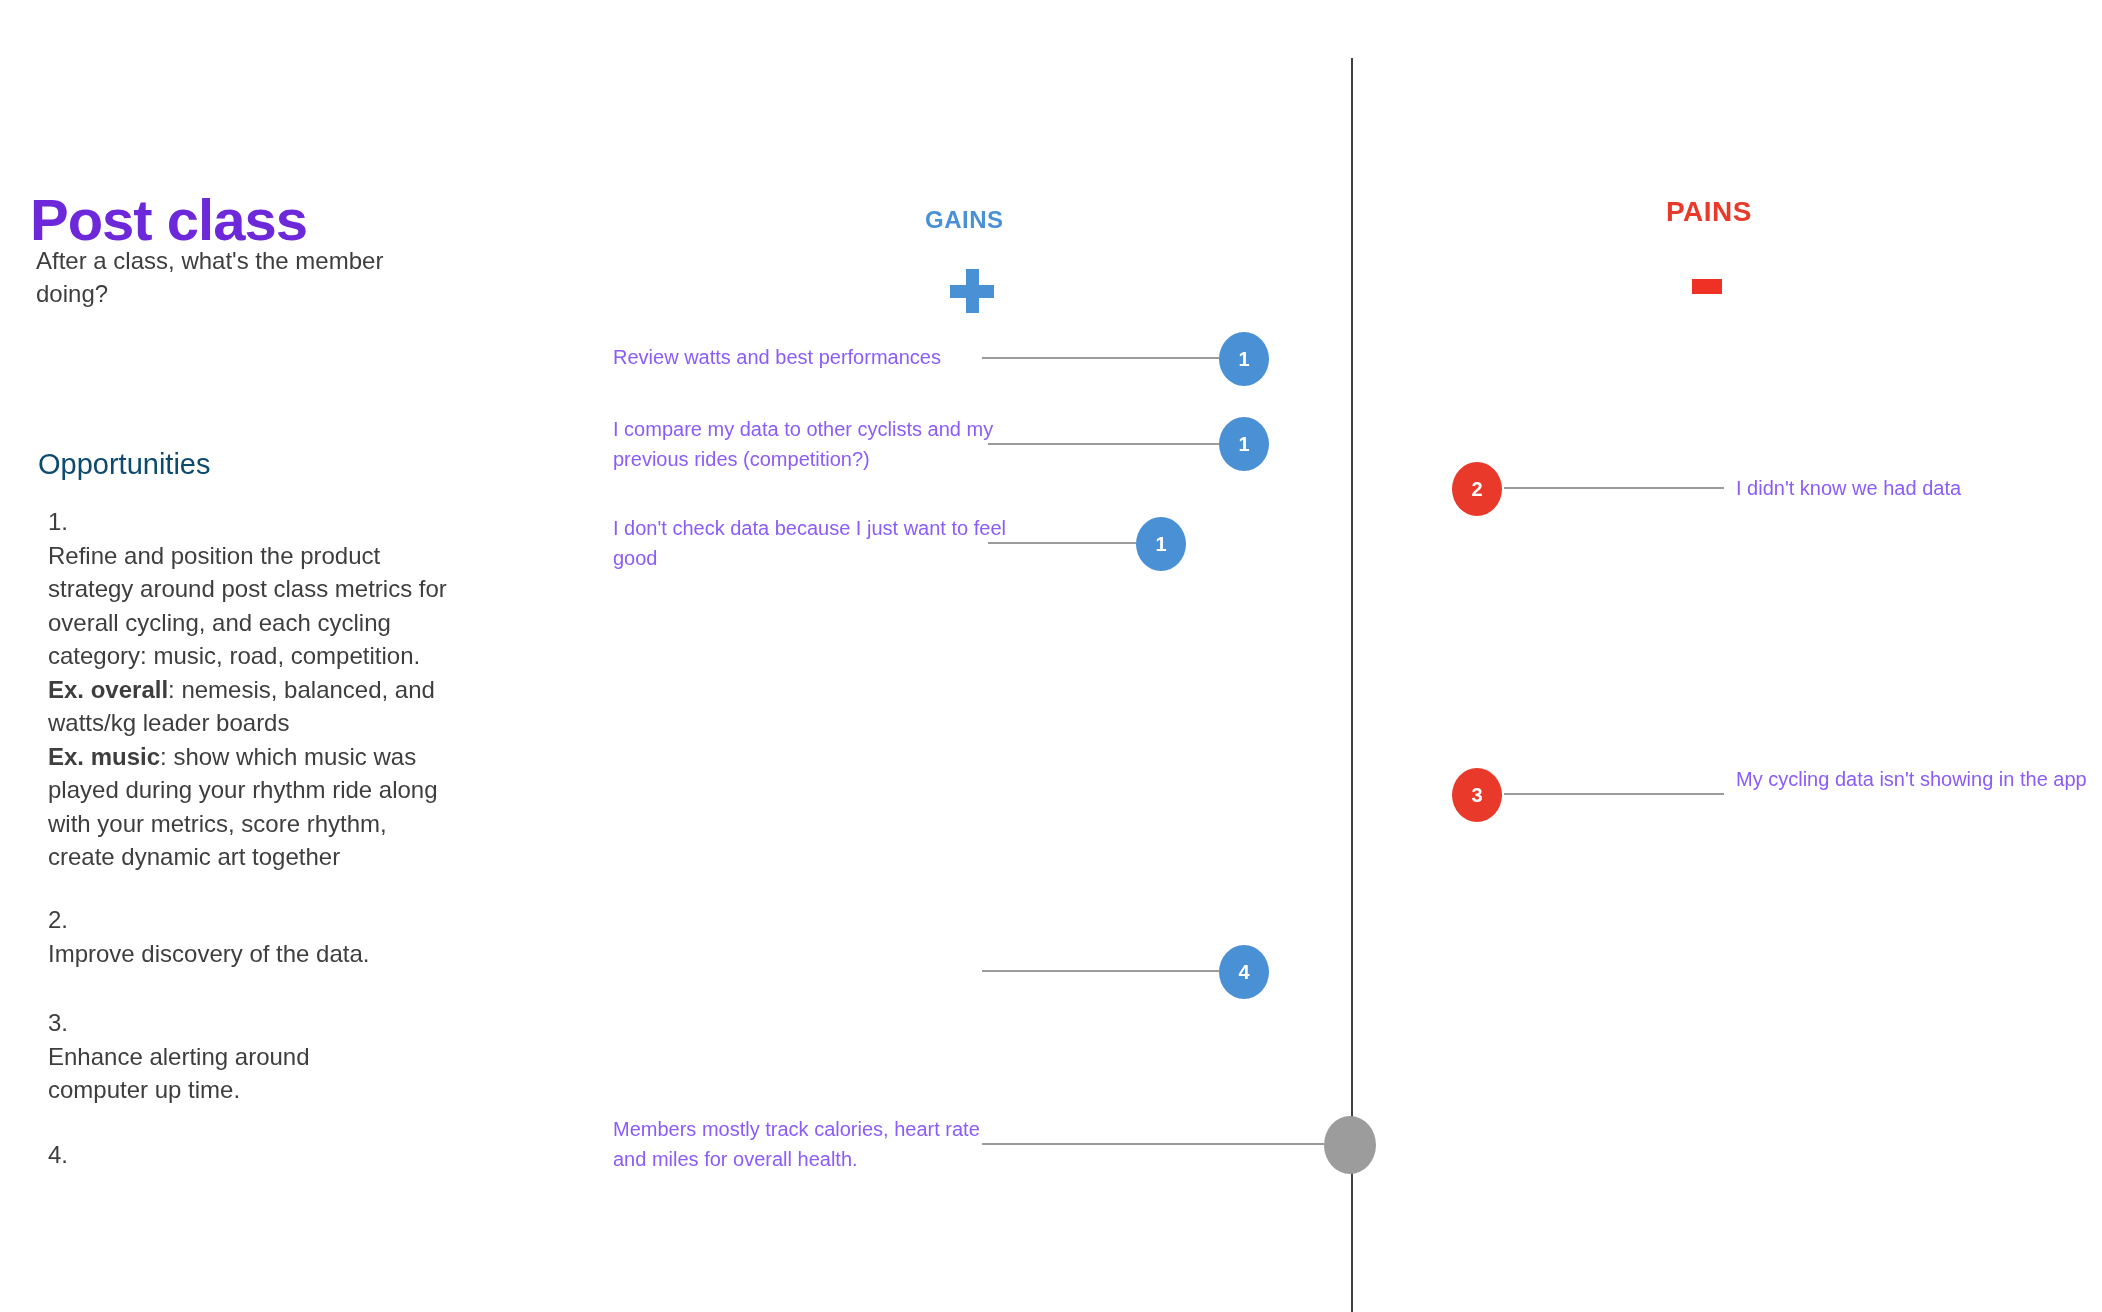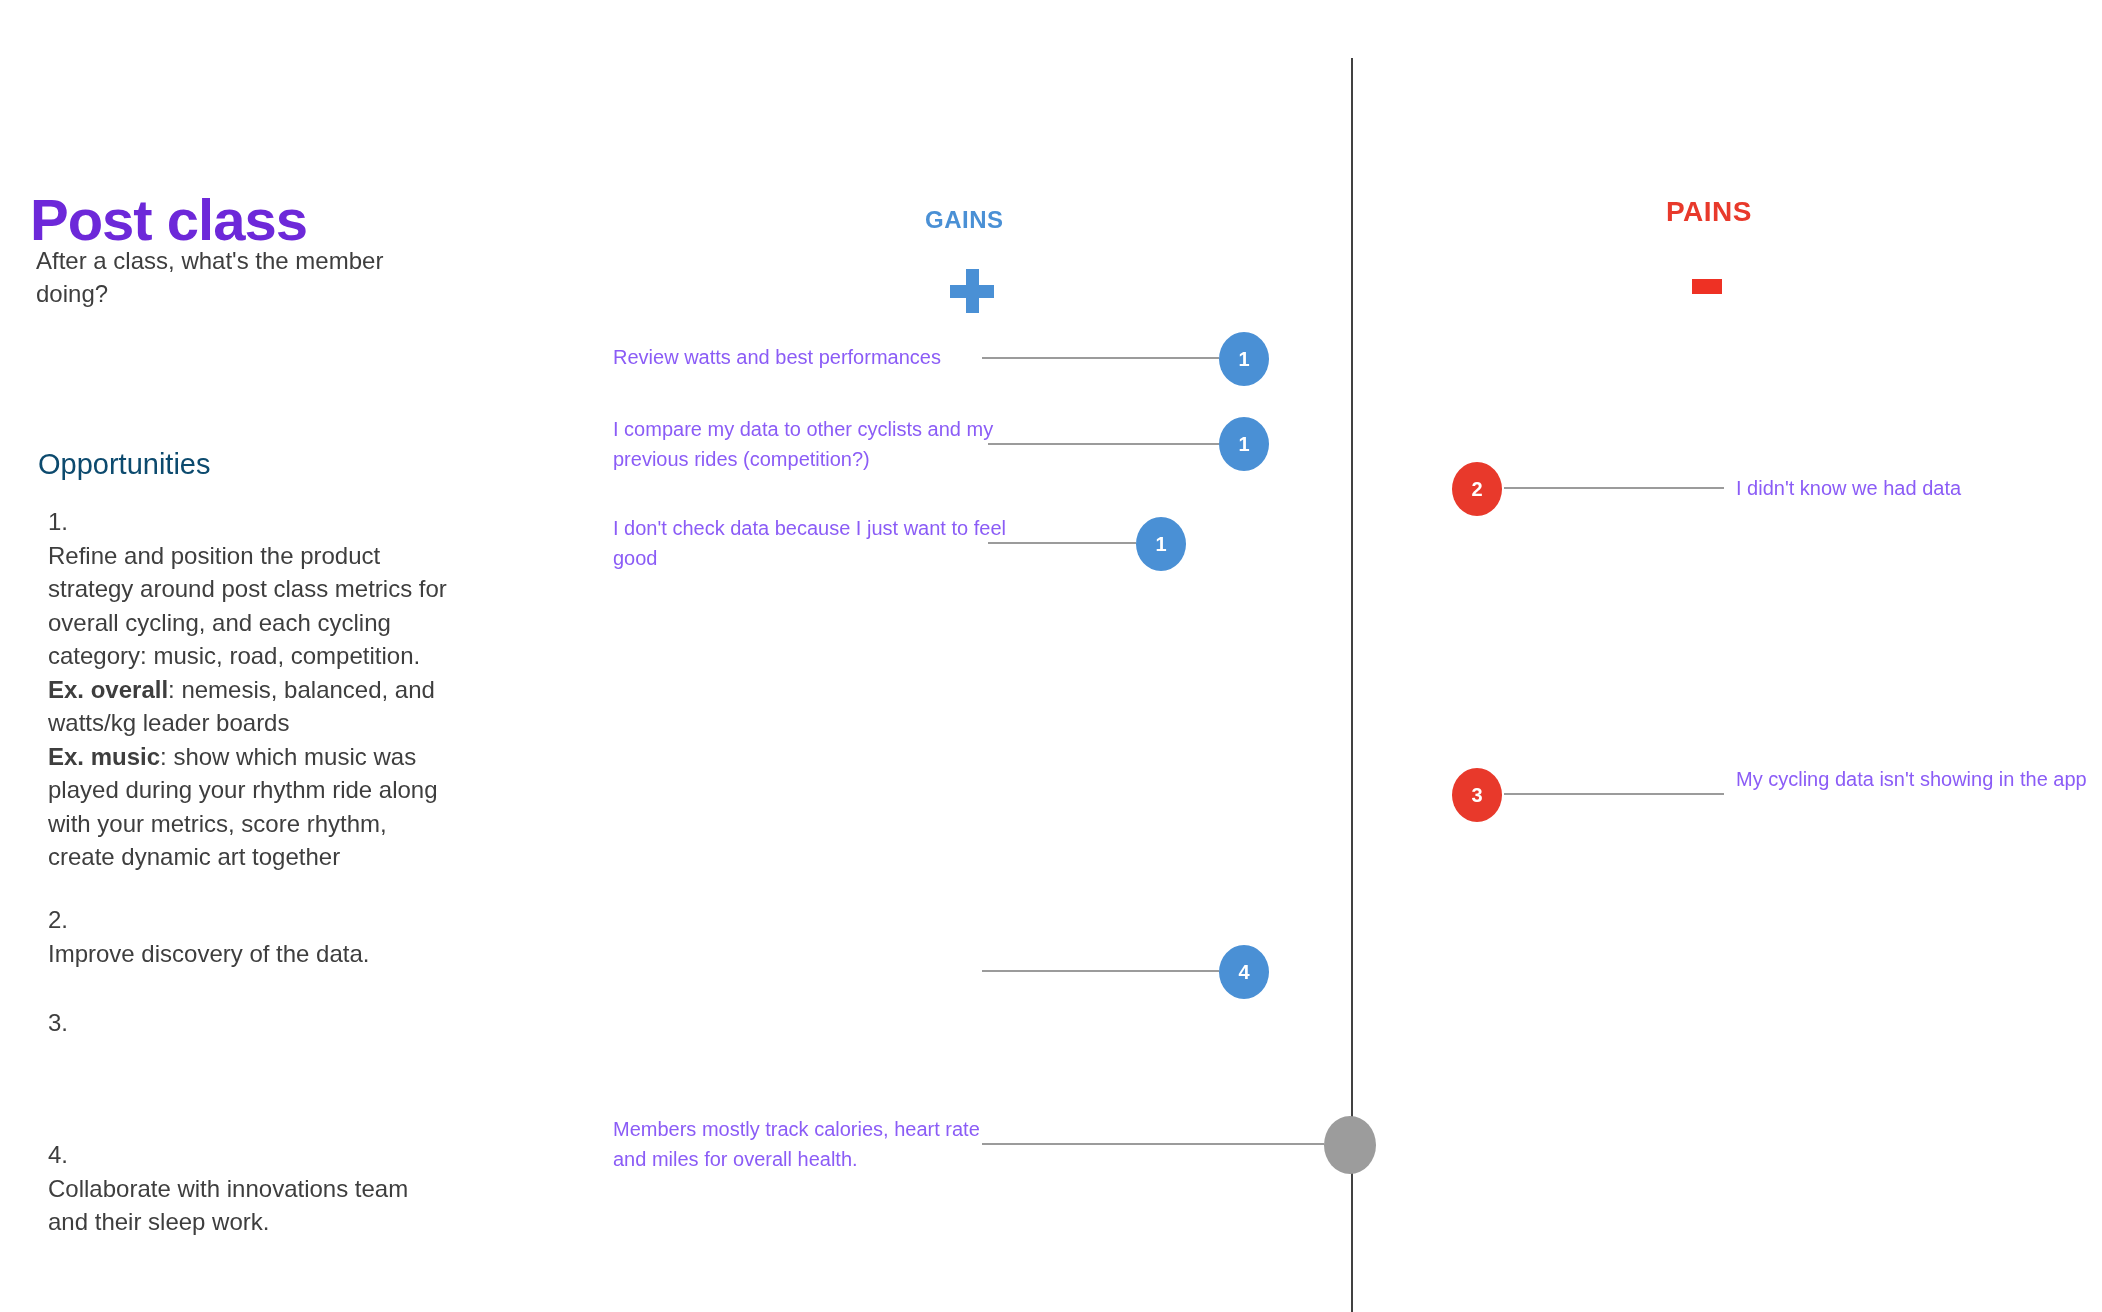--- a/index.html
+++ b/index.html
@@ -149,25 +149,25 @@
     <span class="bold">Ex. music</span><span>: show which music was played during your rhythm ride along with your metrics, score rhythm, create dynamic art together</span>
   </div>
 
   <div class="abs opp-item i2">
     <span class="opp-num">2.</span>
     <span>Improve discovery of the data.</span>
   </div>
 
   <div class="abs opp-item i3">
     <span class="opp-num">3.</span>
+    <span>Enhance alerting around computer up time.</span>
   </div>
 
   <div class="abs opp-item i4">
     <span class="opp-num">4.</span>
-    <span>Collaborate with innovations team and their sleep work.</span>
   </div>
 
   <div class="abs divider"></div>
 
   <div class="abs gains-heading">GAINS</div>
   <div class="abs plus-icon">
     <span class="h"></span>
     <span class="v"></span>
   </div>
 

